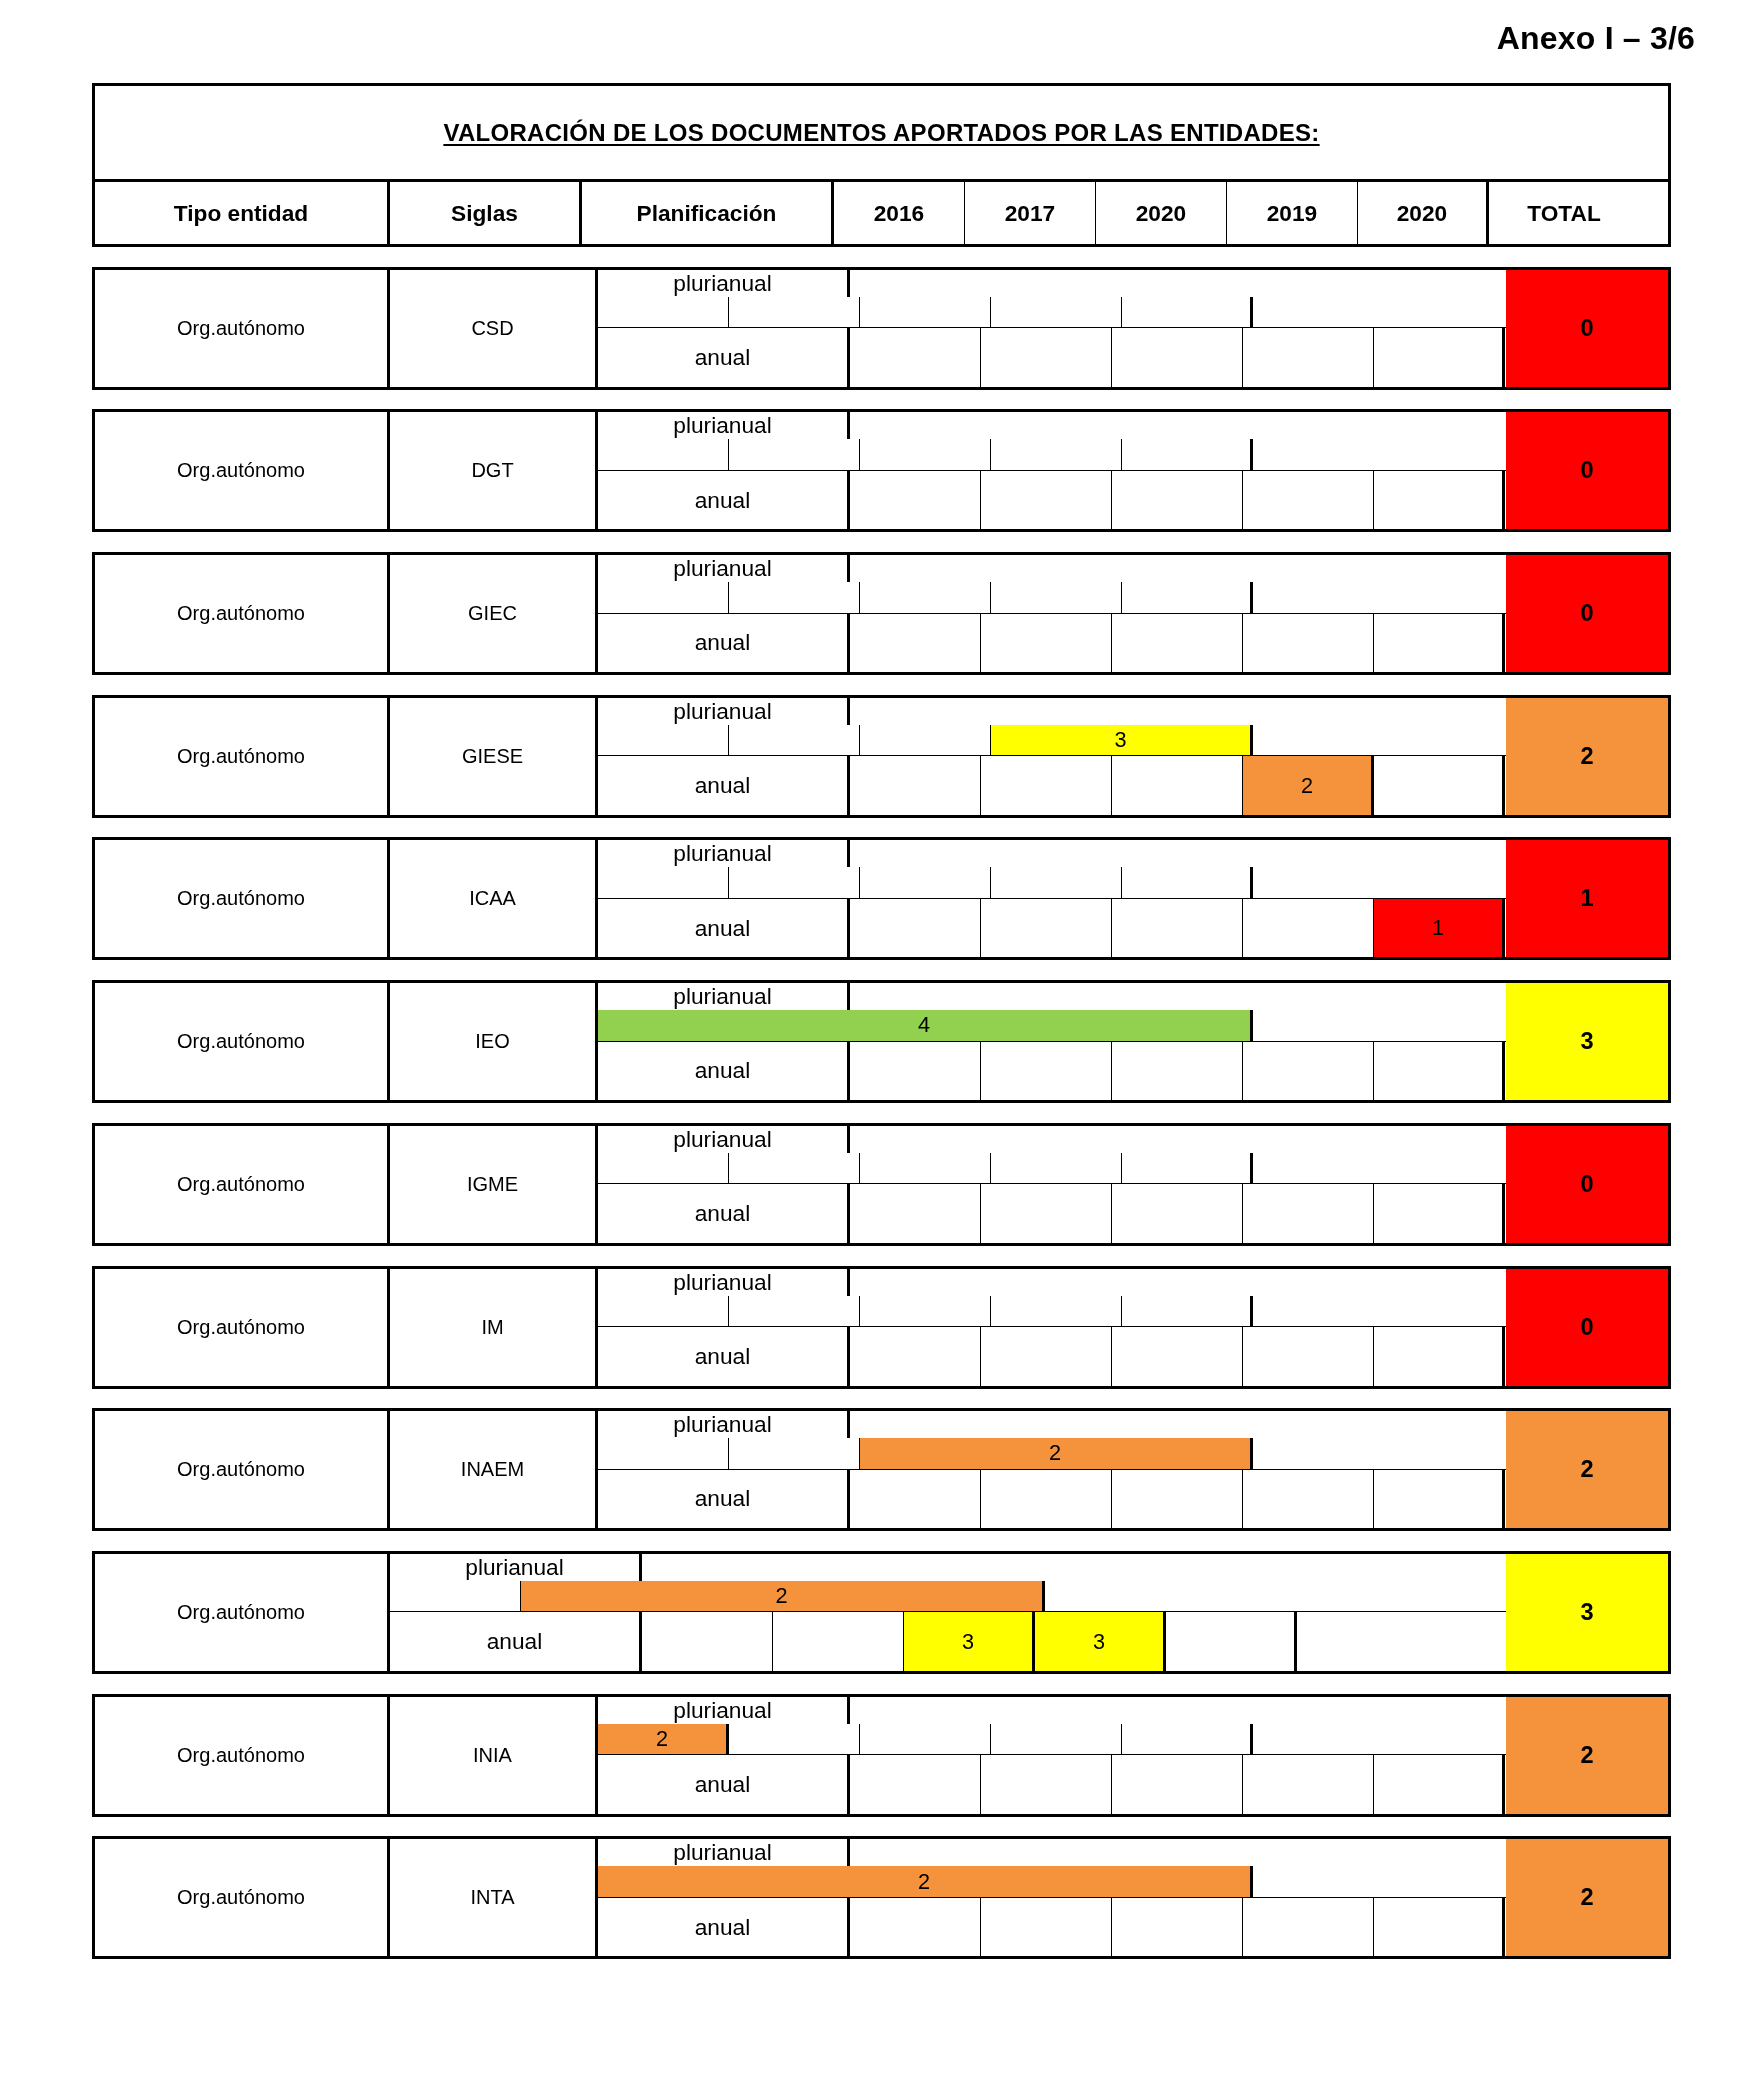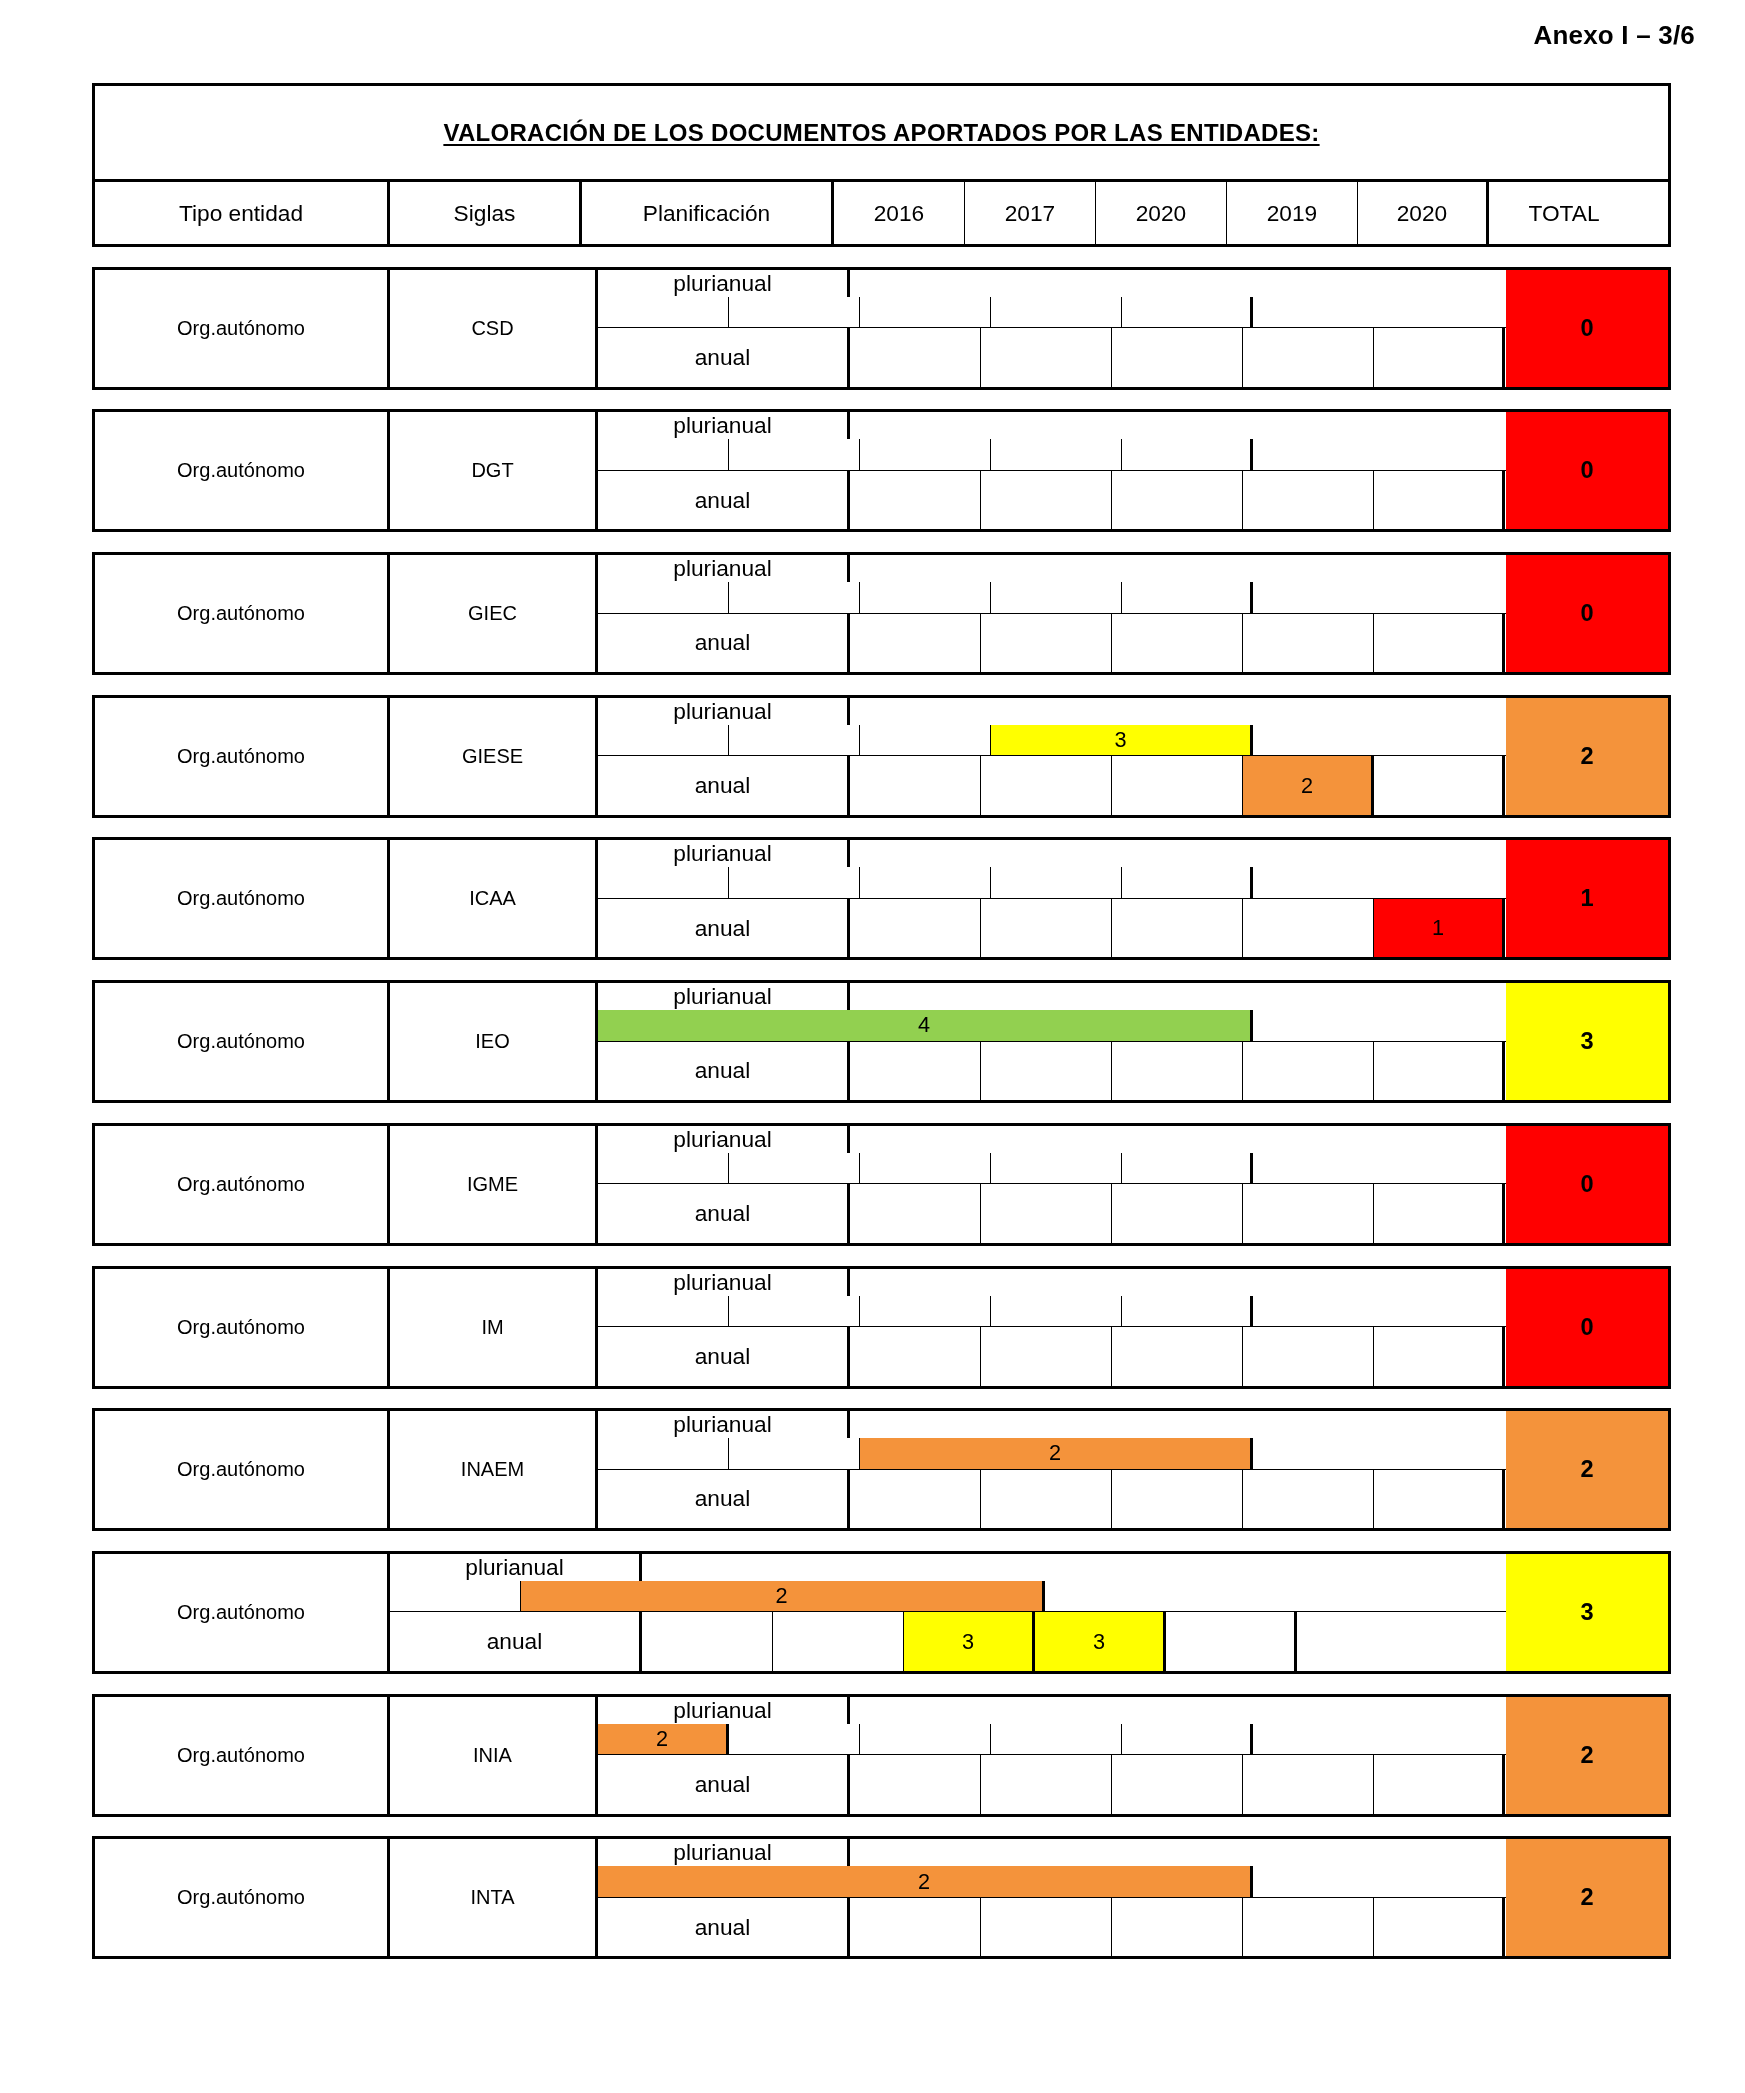--- a/index.html
+++ b/index.html
@@ -20,21 +20,21 @@
     width: 1746px;
     height: 2093px;
     padding: 0;
     position: relative;
   }
   
   .doc-header {
     position: absolute;
     top: 19.7px;
     right: 51px;
-    font-size: 26px;
+    font-size: 32px;
     font-weight: bold;
     letter-spacing: 0.2px;
     white-space: nowrap;
   }
   
   .table-area {
     position: absolute;
     left: 92px;
     top: 83px;
     width: 1579px;
@@ -63,21 +63,21 @@
     border-top: none;
     height: 65px;
     display: flex;
     background: #fff;
   }
   .hcell {
     display: flex;
     align-items: center;
     justify-content: center;
     font-size: 22.7px;
-    font-weight: normal;
+    font-weight: bold;
     border-right: 1.5px solid #000;
   }
   .hcell:last-child { border-right: none; }
   .hcell.thick { border-right: 3px solid #000; }
 
   
   .c-tipo   { width: 295px; }
   .c-siglas { width: 192px; }
   .c-plan   { width: 252px; }
   .c-year   { width: 131px; }

